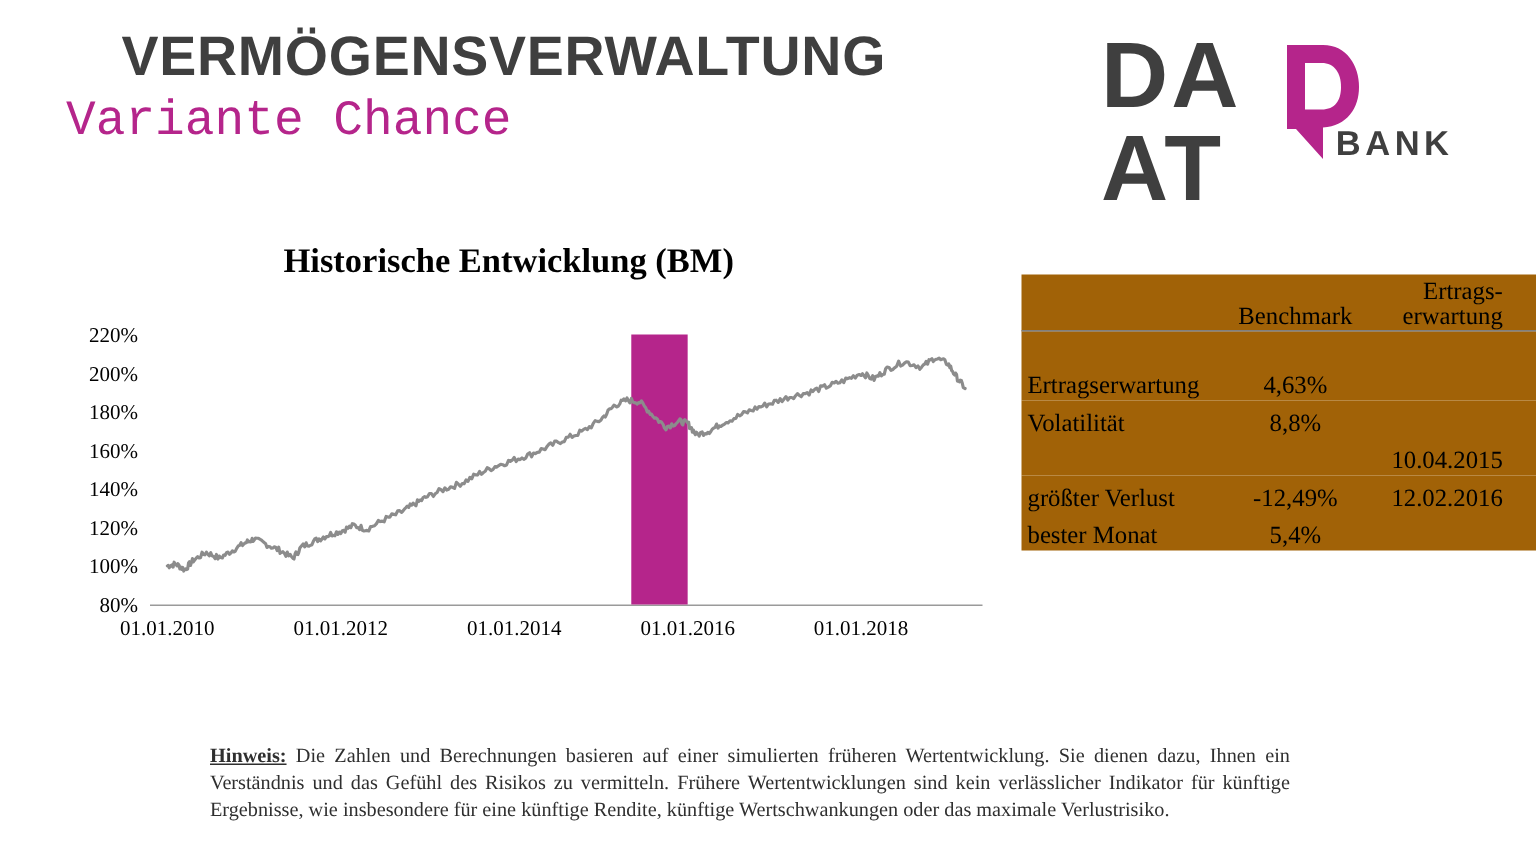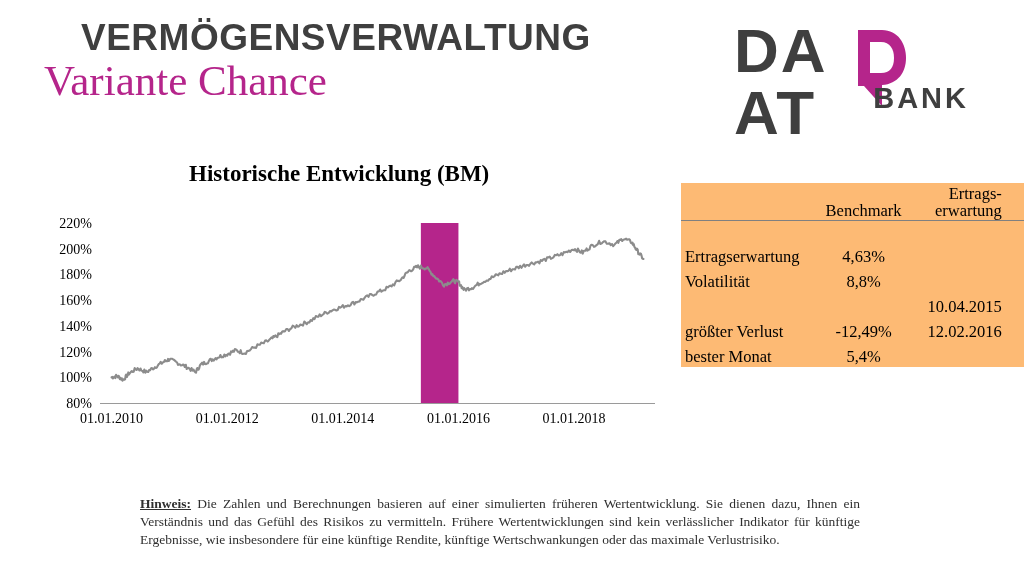--- a/index.html
+++ b/index.html
@@ -25,22 +25,22 @@
     font-family: "Liberation Sans", sans-serif;
     font-size: 37px;
     font-weight: bold;
     color: #3f3f3f;
     letter-spacing: 0.5px;
     line-height: 44px;
     white-space: nowrap;
     margin-left: 37px;
   }
   #title-sub {
-    font-family: Liberation Serif, serif;
-    font-size: 43px;
+    font-family: Liberation Mono, monospace;
+    font-size: 33px;
     font-weight: normal;
     color: #b5258b;
     line-height: 42px;
     white-space: nowrap;
   }
 
   
   #logo {
     position: absolute;
     right: 55px;
@@ -57,21 +57,21 @@
     font-weight: bold;
     color: #3f3f3f;
     letter-spacing: 2px;
     line-height: 62px;
   }
   #logo-bank {
     position: absolute;
     right: 0;
     top: 62px;
     font-family: "Liberation Sans", sans-serif;
-    font-size: 29px;
+    font-size: 23px;
     font-weight: bold;
     color: #3f3f3f;
     letter-spacing: 3px;
   }
   #logo-mark {
     position: absolute;
     left: 120px;
     top: 8px;
     width: 54px;
     height: 80px;
@@ -106,21 +106,21 @@
   }
   table.data {
     border-collapse: collapse;
     width: 312px;
     font-family: "Liberation Serif", serif;
     font-size: 16.5px;
     color: #000;
   }
   table.data td {
     padding: 2px 22px 2px 4px;
-    background: #fdba74;
+    background: #a16207;
     border: none;
     height: 21px;
     vertical-align: bottom;
     line-height: 17px;
     margin-top: 25px;
   }
   table.data td.label { text-align: left; width: 142px; }
   table.data td.c1 { text-align: center; width: 85px; }
   table.data td.c2 { text-align: right; width: 85px; }
   table.data tr.hdr td {

